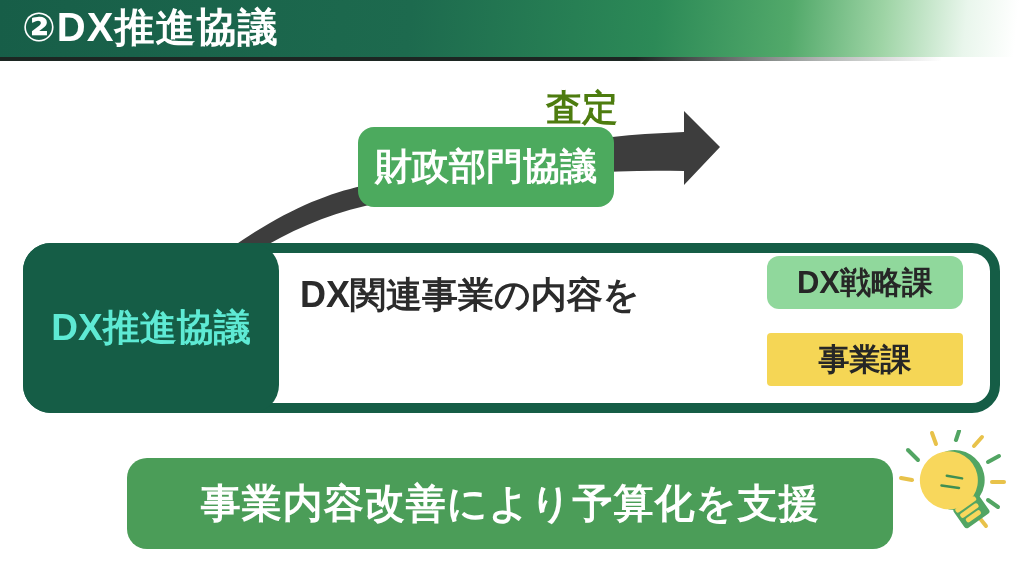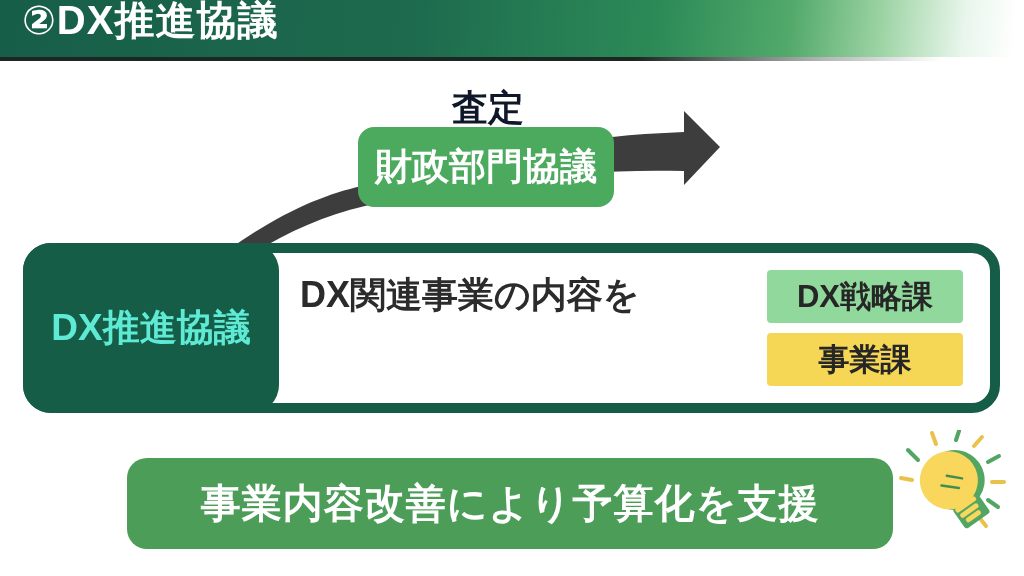--- a/index.html
+++ b/index.html
@@ -16,20 +16,21 @@
 
   
   .header {
     position: absolute;
     left: 0; top: 0;
     width: 1024px; height: 57px;
     background: linear-gradient(96deg,
       #175e48 0%, #1d6a4e 40%, #2c8a57 64%,
       #52a96a 77%, #9ed4a5 86%, #e9f6ec 94%, #ffffff 99%);
     display: flex;
+    align-items: center;
   }
   .header-title {
     color: #ffffff;
     font-size: 40px;
     font-weight: bold;
     padding-left: 22px;
     letter-spacing: 1px;
     line-height: 1;
     padding-bottom: 4px;
   }
@@ -42,24 +43,24 @@
   }
 
   
   .arrow-svg { position: absolute; left: 0; top: 0; z-index: 1; }
 
   
   .assessment-label {
     position: absolute;
     left: 358px; top: 84px;
     width: 260px;
-    text-align: center;
+    text-align: right;
     font-size: 36px;
     font-weight: bold;
-    color: #0f172a;
+    color: #4d7c0f;
     z-index: 2;
   }
   .finance-box {
     position: absolute;
     left: 358px; top: 127px;
     width: 256px; height: 80px;
     background: #4caa5e;
     border-radius: 16px;
     display: flex; align-items: center; justify-content: center;
     color: #ffffff;
@@ -116,21 +117,21 @@
     position: absolute;
     left: 767px;
     width: 196px; height: 53px;
     display: flex; align-items: center; justify-content: center;
     color: #262626;
     font-size: 31px;
     font-weight: bold;
     border-radius: 4px;
     z-index: 3;
   }
-  .member-strategy { top: 270px; background: #90d89c; }
+  .member-strategy { top: 256px; background: #90d89c; border-radius: 12px; }
   .member-business { top: 333px; background: #f5d655; }
 
   
   .footer-banner {
     position: absolute;
     left: 127px; top: 458px;
     width: 766px; height: 91px;
     background: #4b9d58;
     border-radius: 20px;
     display: flex; align-items: center; justify-content: center;

